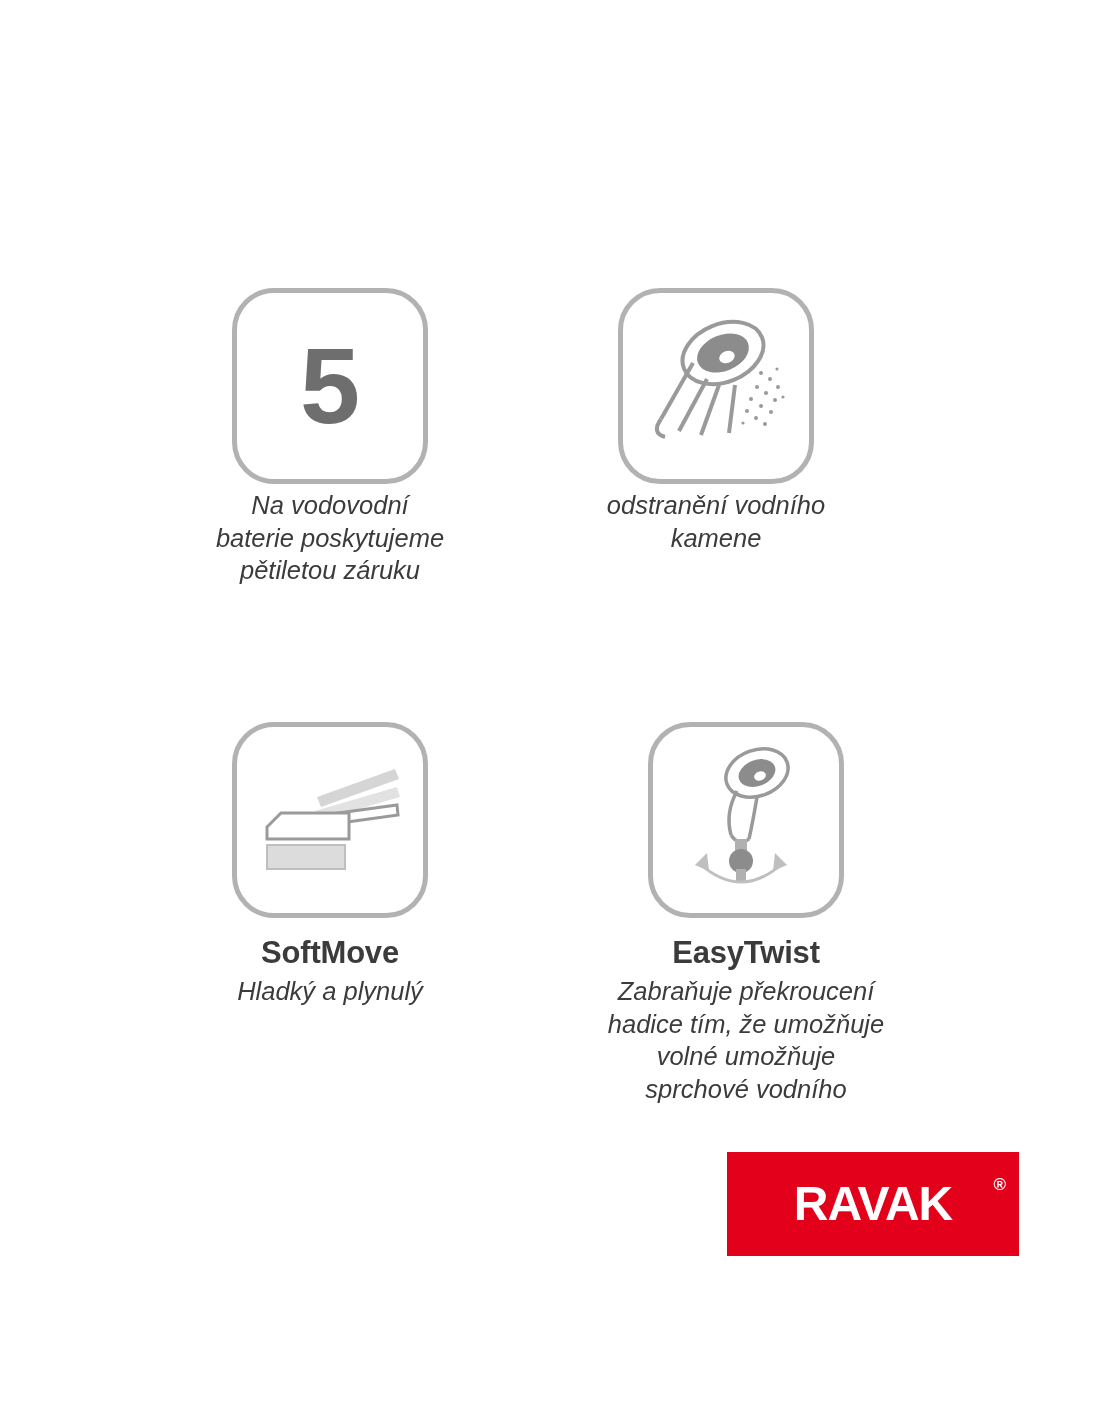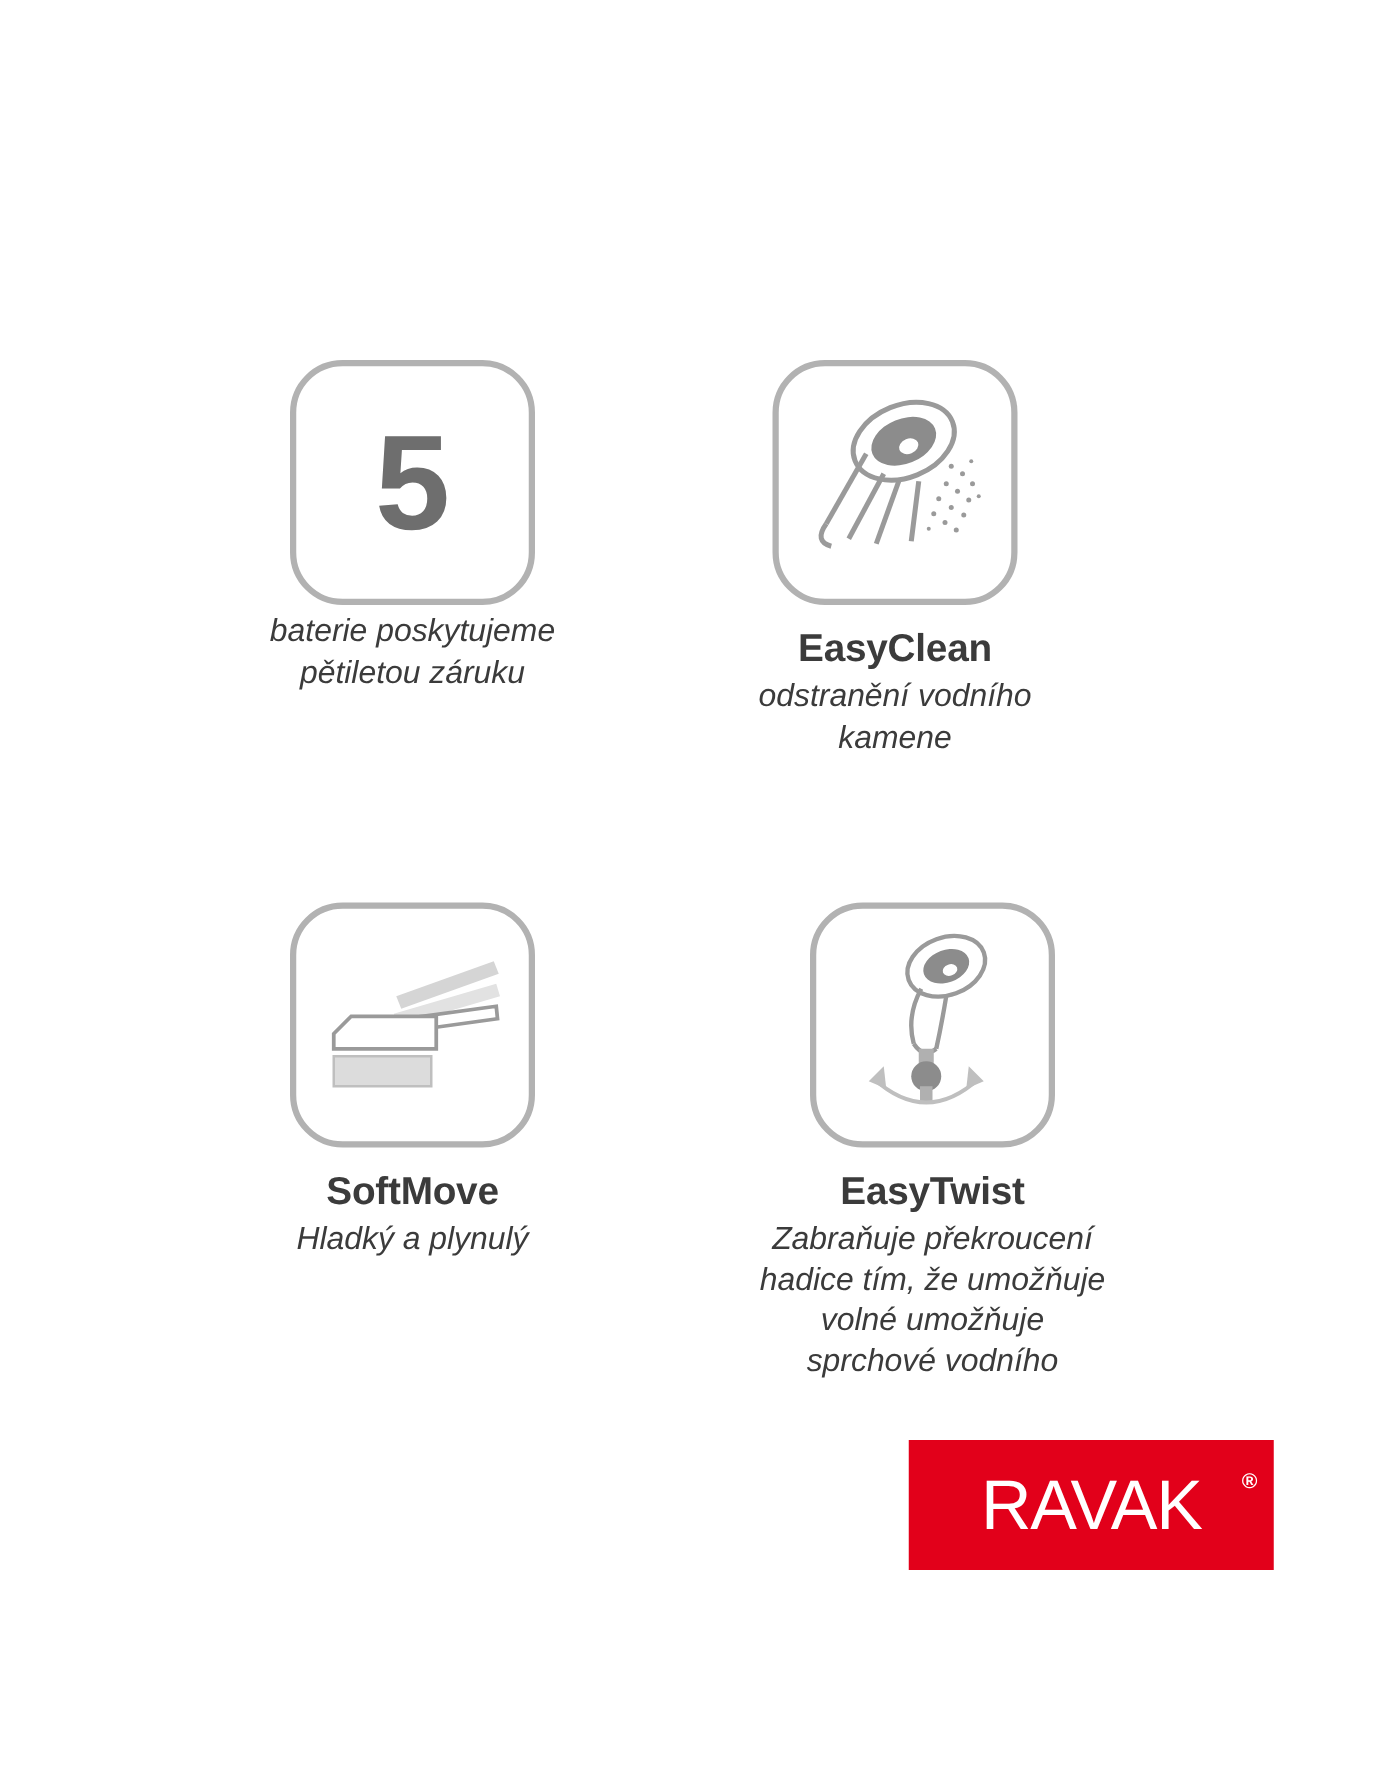--- a/index.html
+++ b/index.html
@@ -88,22 +88,22 @@
     top: 1152px;
     width: 292px;
     height: 104px;
     background: #e2001a;
     display: flex;
     align-items: center;
     justify-content: center;
   }
   .logo-text {
     color: #ffffff;
-    font-size: 56px;
-    font-weight: normal;
+    font-size: 48px;
+    font-weight: bold;
     letter-spacing: -1px;
     font-family: "Liberation Sans", sans-serif;
     position: relative;
     line-height: 1;
   }
   .logo-reg {
     position: absolute;
     right: -18px;
     top: 2px;
     font-size: 17px;
@@ -115,20 +115,21 @@
 
 <div class="sheet">
 
   <div class="features">
 
     <div class="feature pos-0">
       <div class="icon-box">
         <span class="big-number">5</span>
       </div>
       <div class="feature-desc">
+        <div>Na vodovodní</div>
         <div>baterie poskytujeme</div>
         <div>pětiletou záruku</div>
       </div>
     </div>
 
     <div class="feature pos-1">
       <div class="icon-box">
         <svg width="170" height="170" viewBox="0 0 170 170">
 
           <ellipse cx="92" cy="52" rx="42" ry="29" transform="rotate(-22 92 52)" fill="#ffffff" stroke="#9a9a9a" stroke-width="4"></ellipse>
@@ -153,21 +154,20 @@
             <circle cx="140" cy="111" r="2"></circle>
               <circle cx="116" cy="110" r="2"></circle>
             <circle cx="125" cy="117" r="2"></circle>
               <circle cx="134" cy="123" r="2"></circle>
             <circle cx="146" cy="68" r="1.6"></circle>
               <circle cx="152" cy="96" r="1.6"></circle>
             <circle cx="112" cy="122" r="1.6"></circle>
           </g>
         </svg>
       </div>
-      <div class="feature-title">EasyClean</div>
       <div class="feature-desc">
         <div>odstranění vodního</div>
         <div>kamene</div>
       </div>
     </div>
 
     <div class="feature pos-2">
       <div class="icon-box">
         <svg width="170" height="170" viewBox="0 0 170 170">
 

